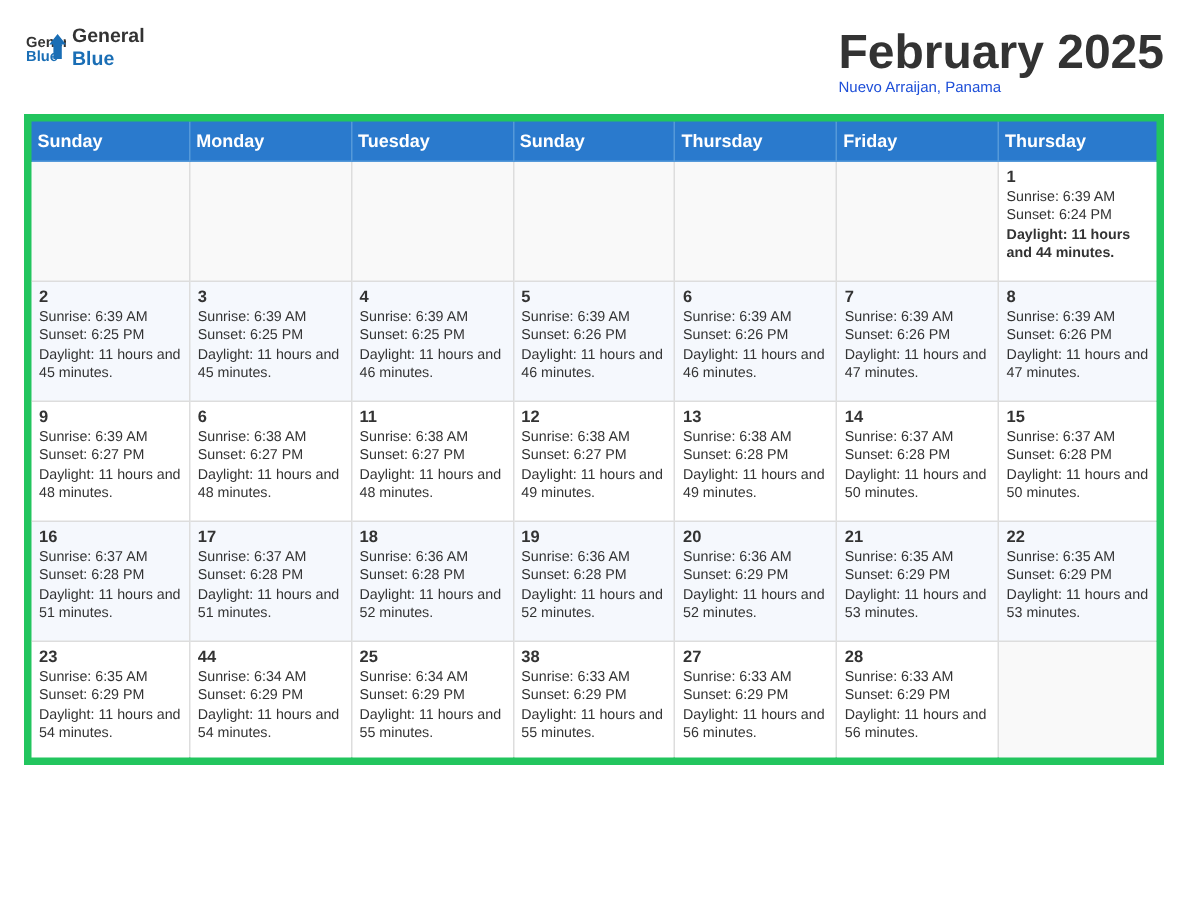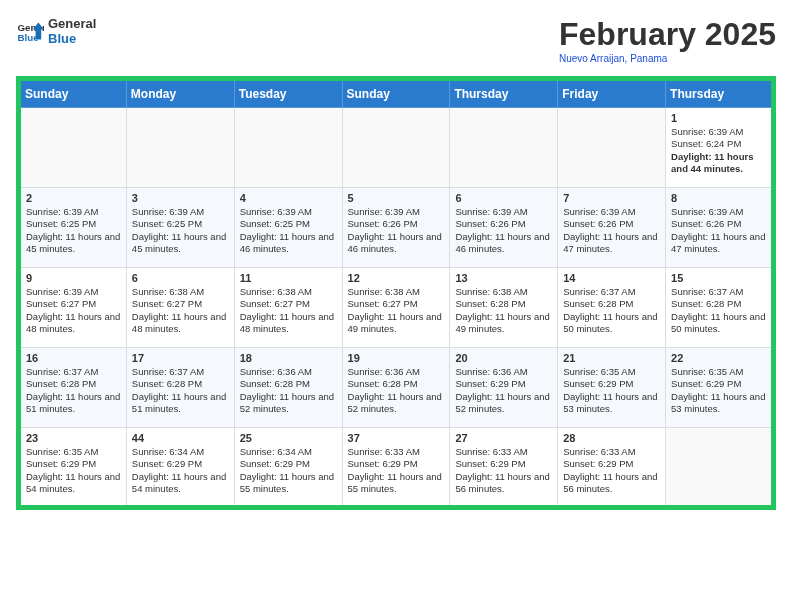--- a/index.html
+++ b/index.html
@@ -270,21 +270,21 @@
           <span style="display: block; line-height: 1.3;">Sunset: 6:29 PM</span>
           <span style="display: block; line-height: 1.3;">Daylight: 11 hours and 54 minutes.</span>
         </td>
         <td>
           <span class="day-number">25</span>
           <span style="display: block; line-height: 1.3;">Sunrise: 6:34 AM</span>
           <span style="display: block; line-height: 1.3;">Sunset: 6:29 PM</span>
           <span style="display: block; line-height: 1.3;">Daylight: 11 hours and 55 minutes.</span>
         </td>
         <td>
-          <span class="day-number">37</span>
+          <span class="day-number">38</span>
           <span style="display: block; line-height: 1.3;">Sunrise: 6:33 AM</span>
           <span style="display: block; line-height: 1.3;">Sunset: 6:29 PM</span>
           <span style="display: block; line-height: 1.3;">Daylight: 11 hours and 55 minutes.</span>
         </td>
         <td>
           <span class="day-number">27</span>
           <span style="display: block; line-height: 1.3;">Sunrise: 6:33 AM</span>
           <span style="display: block; line-height: 1.3;">Sunset: 6:29 PM</span>
           <span style="display: block; line-height: 1.3;">Daylight: 11 hours and 56 minutes.</span>
         </td>

